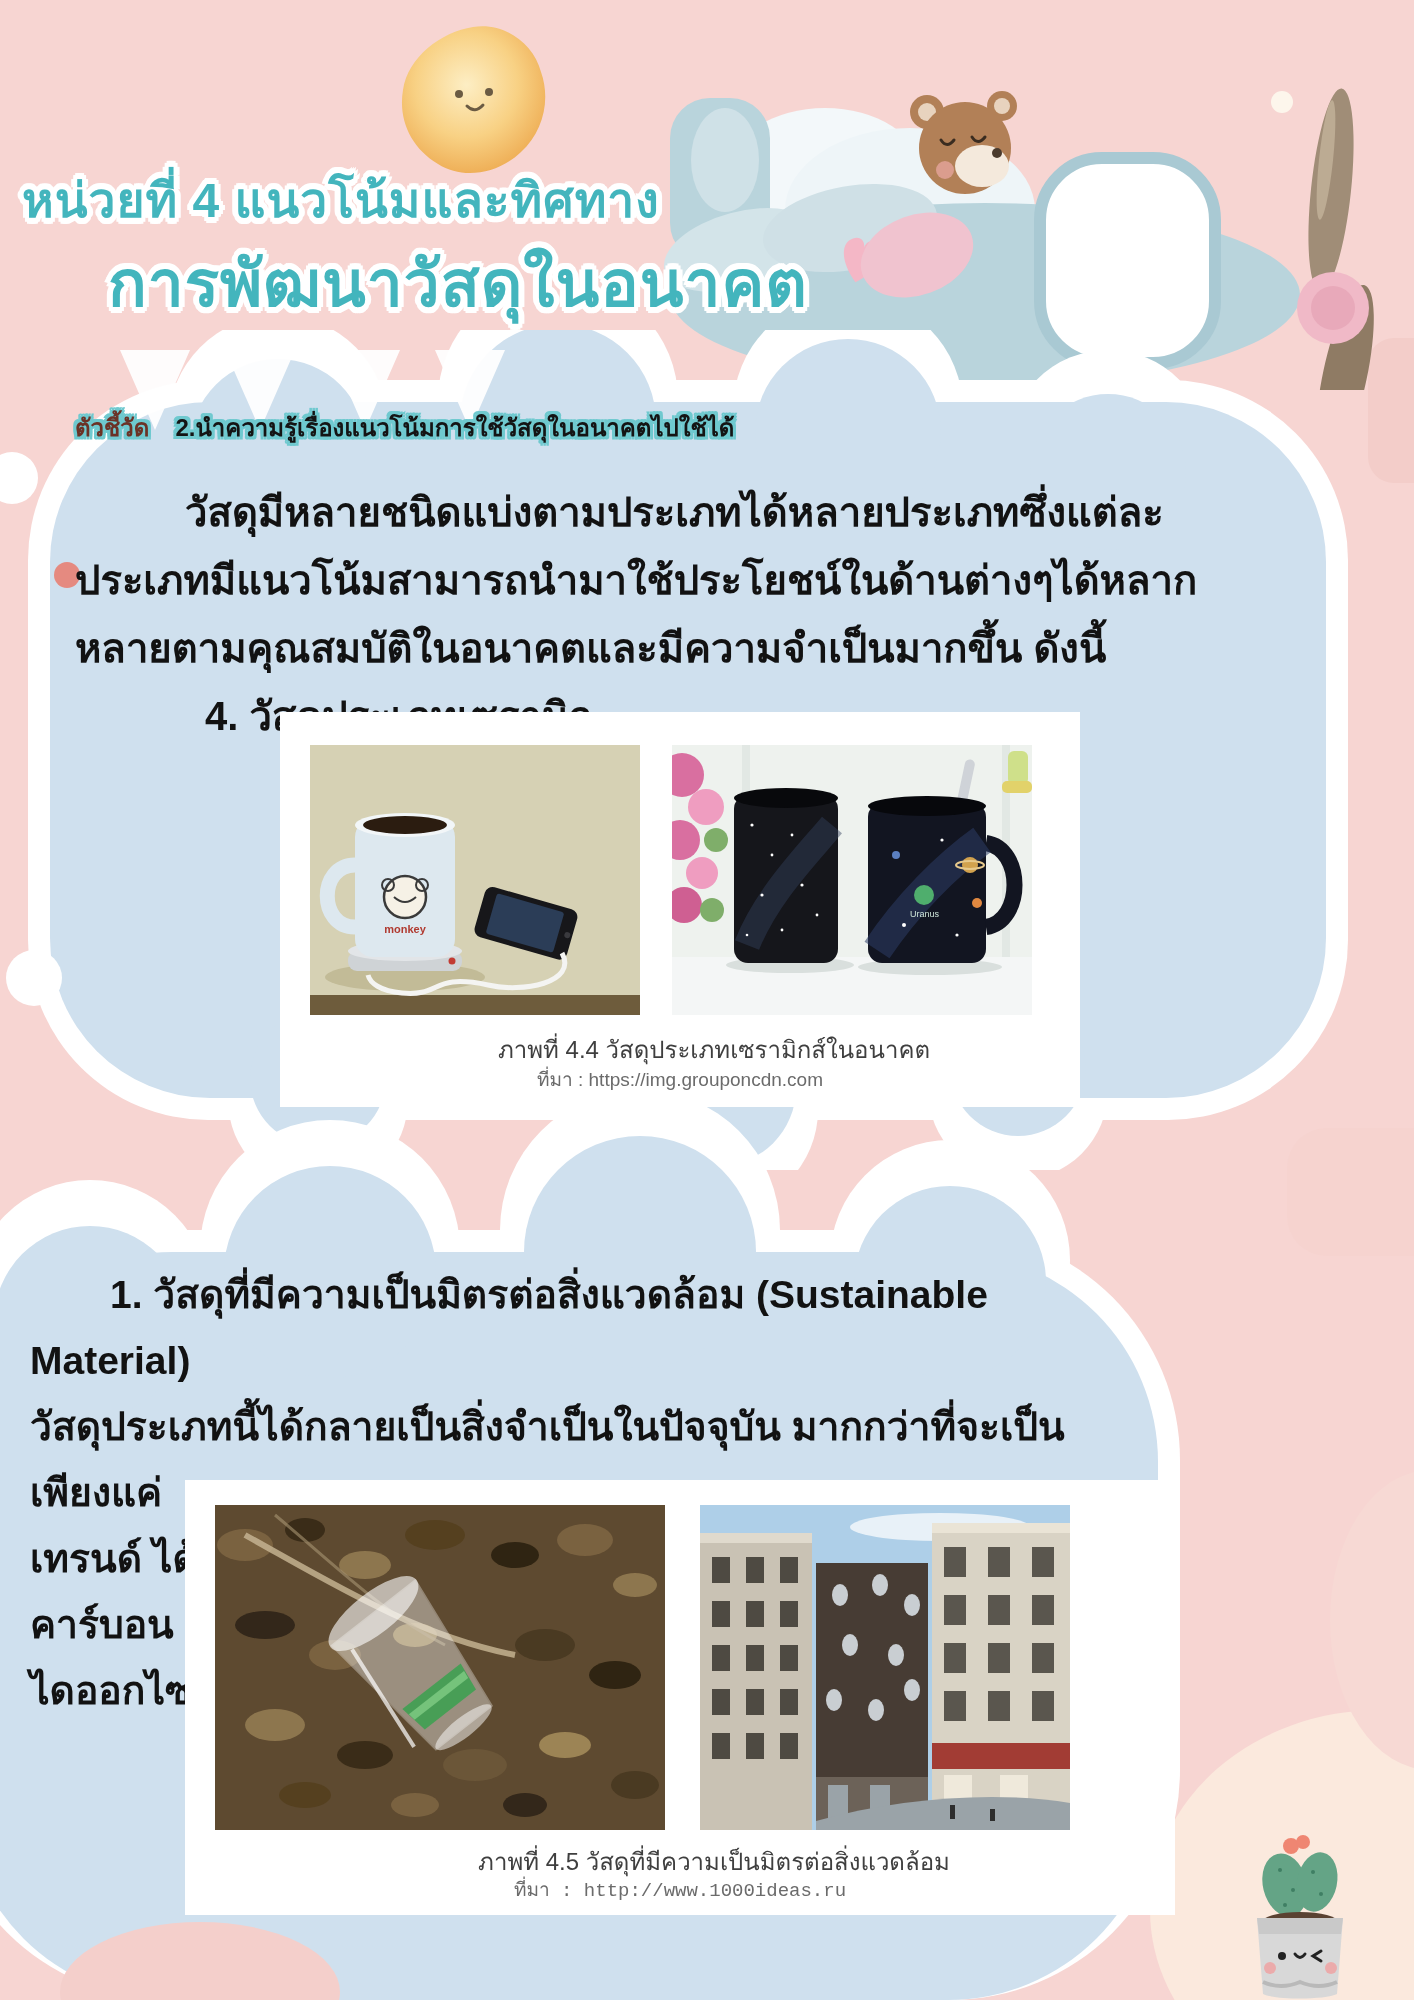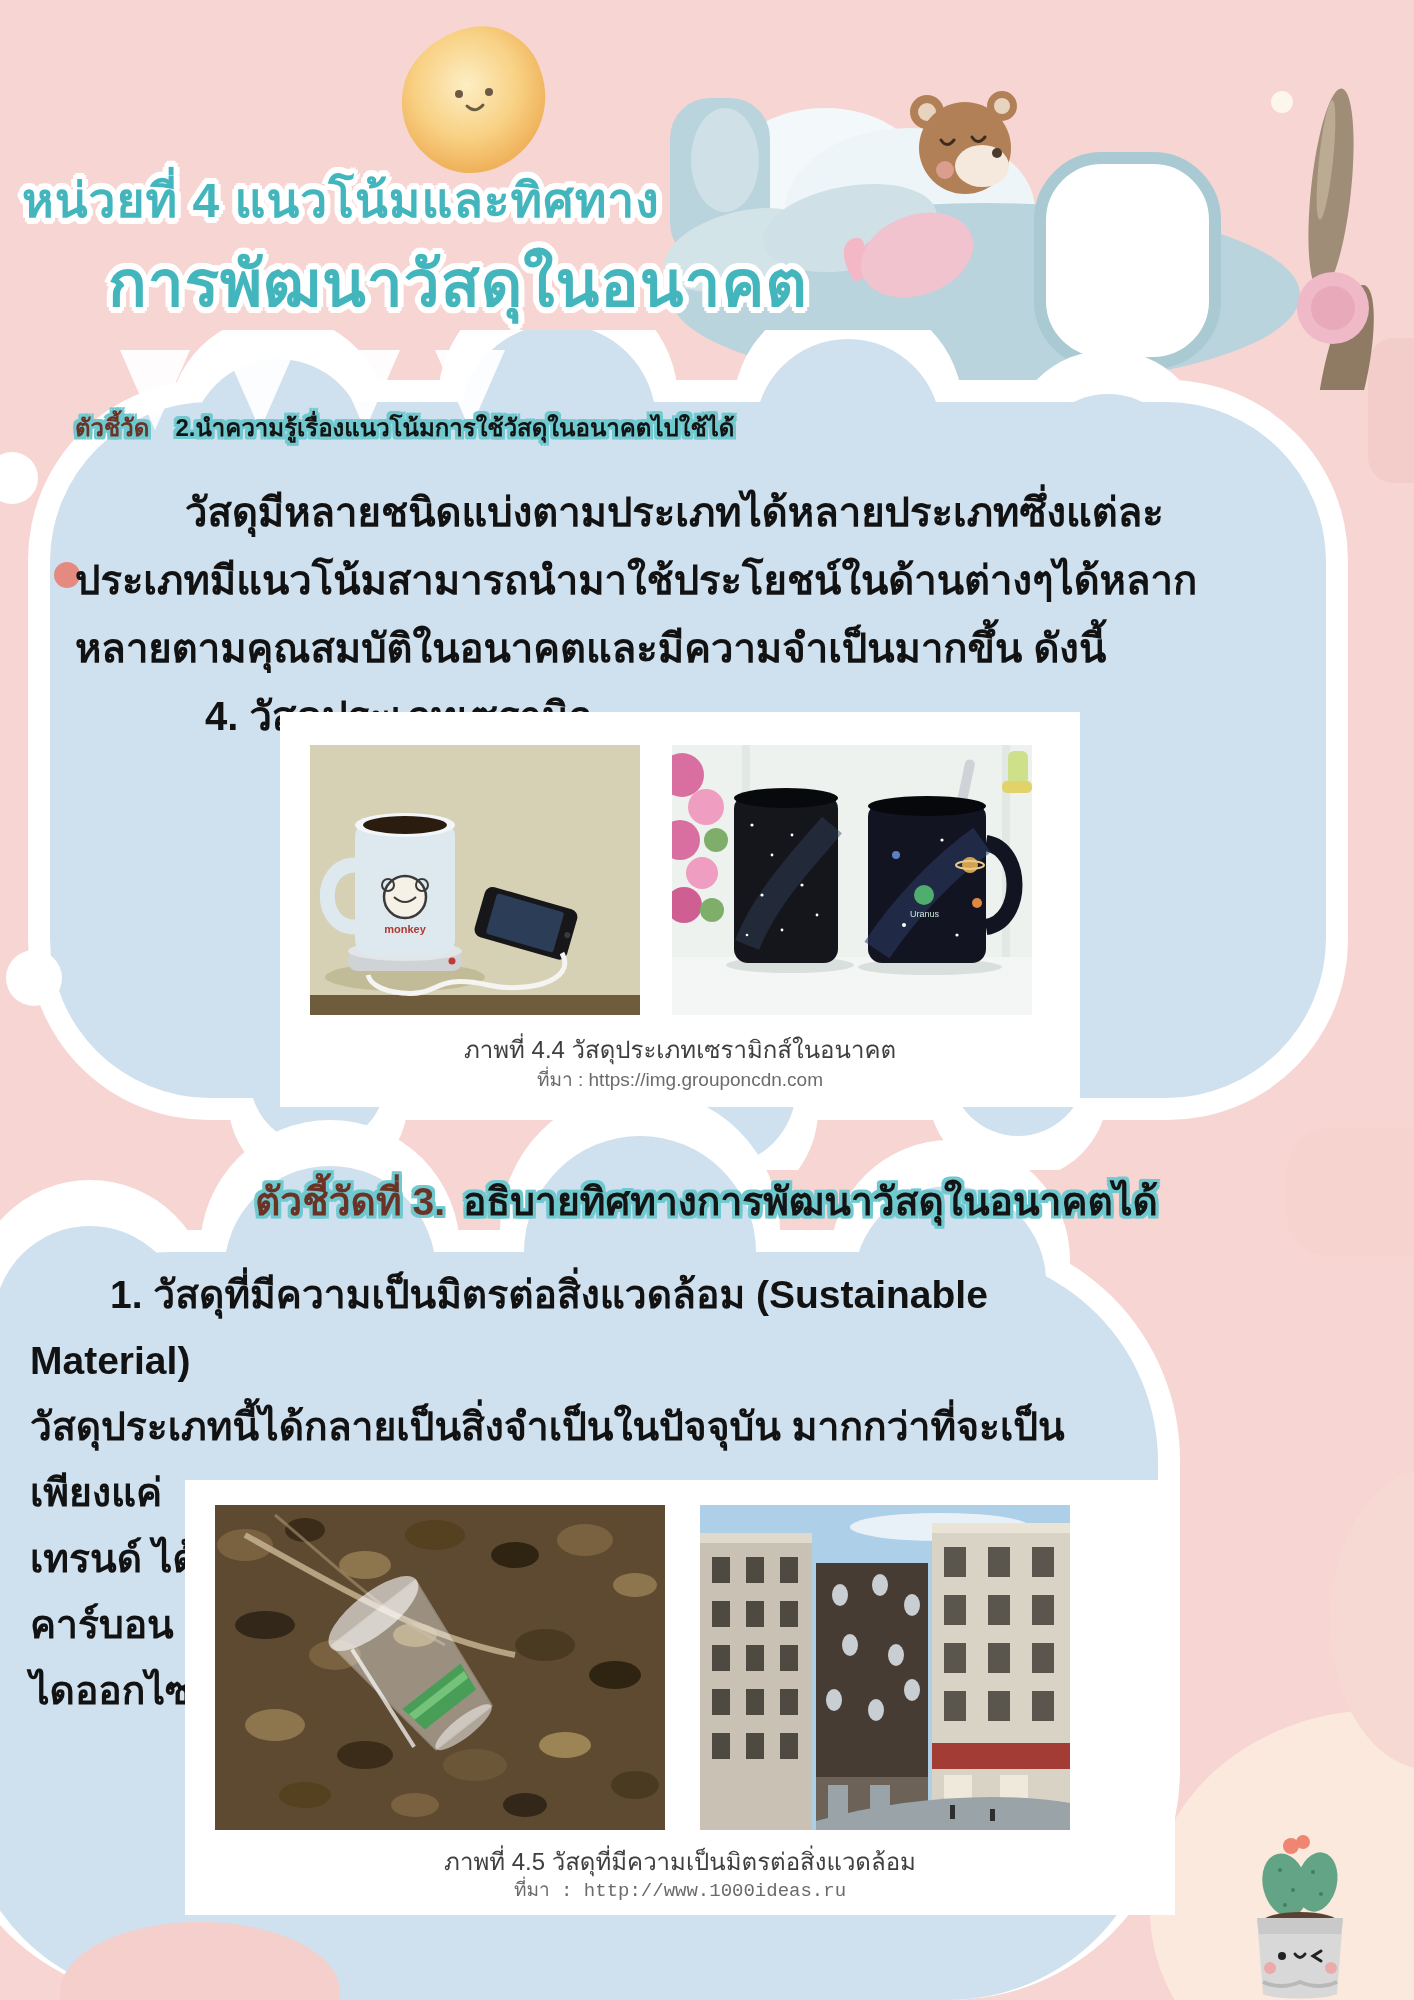--- a/index.html
+++ b/index.html
@@ -13,21 +13,21 @@
       2px 6px 0 #fff,-2px 6px 0 #fff,2px -6px 0 #fff,-2px -6px 0 #fff;}
   
   .ot{font-weight:bold;
       text-shadow:3px 0 0 #6fc9cf,-3px 0 0 #6fc9cf,0 3px 0 #6fc9cf,0 -3px 0 #6fc9cf,
       3px 3px 0 #6fc9cf,-3px 3px 0 #6fc9cf,3px -3px 0 #6fc9cf,-3px -3px 0 #6fc9cf;}
   .maroon{color:#6b3226;}
   .blk{color:#141414;}
   .para{color:#121212;font-weight:bold;line-height:68px;font-size:40px;}
   .para2{color:#121212;font-weight:bold;line-height:66px;font-size:39px;}
   .figbox{position:absolute;background:#ffffff;}
-  .cap{position:absolute;left:0;width:100%;text-align:center;color:#3f3f3f;font-size:24px;}
+  .cap{position:absolute;left:0;width:100%;text-align:center;color:#3f3f3f;font-size:24px;padding-left:34px;}
   .src{position:absolute;left:0;width:100%;text-align:center;color:#6b6b6b;font-size:19px;}
   .blob{position:absolute;}
 </style>
 </head>
 <body>
 
 <div id="canvas">
 
   <div class="blob" style="left:1368px;top:338px;width:46px;height:145px;background:#f3cdc9;border-radius:26px 0 0 26px;"></div>
   <div class="blob" style="left:1287px;top:1128px;width:127px;height:128px;background:#f6d3cf;border-radius:40px 0 0 40px;"></div>
@@ -234,23 +234,20 @@
       <text x="238" y="172" font-size="9" fill="#cfe6da">Uranus</text>
       <g>
           <rect x="336" y="6" width="20" height="34" rx="6" fill="#cfe08a"></rect>
         <rect x="330" y="36" width="30" height="12" rx="5" fill="#e2d26a"></rect>
         </g>
     </svg>
     <div class="cap" style="top:318px;">ภาพที่ 4.4 วัสดุประเภทเซรามิกส์ในอนาคต</div>
     <div class="src" style="top:352px;">ที่มา : https://img.grouponcdn.com</div>
   </div>
 
-  <div class="abs ot" style="left:255px;top:1170px;font-size:39px;">
-    <span class="maroon">ตัวชี้วัดที่ 3.</span><span class="blk" style="margin-left:18px;">อธิบายทิศทางการพัฒนาวัสดุในอนาคตได้</span>
-  </div>
 
   <div class="abs para2" style="left:30px;top:1262px;width:1110px;">
     <div style="text-indent:80px;">1. วัสดุที่มีความเป็นมิตรต่อสิ่งแวดล้อม (Sustainable Material)</div>
     <div>วัสดุประเภทนี้ได้กลายเป็นสิ่งจำเป็นในปัจจุบัน มากกว่าที่จะเป็นเพียงแค่</div>
     <div>เทรนด์ ได้แก่ การใช้พลังงานอย่างประหยัดและการปล่อยก๊าซคาร์บอน</div>
     <div>ไดออกไซด์ต่ำในกระบวนการผลิต การรีไซเคิล</div>
   </div>
 
   <div class="figbox" style="left:185px;top:1480px;width:990px;height:435px;">
 

